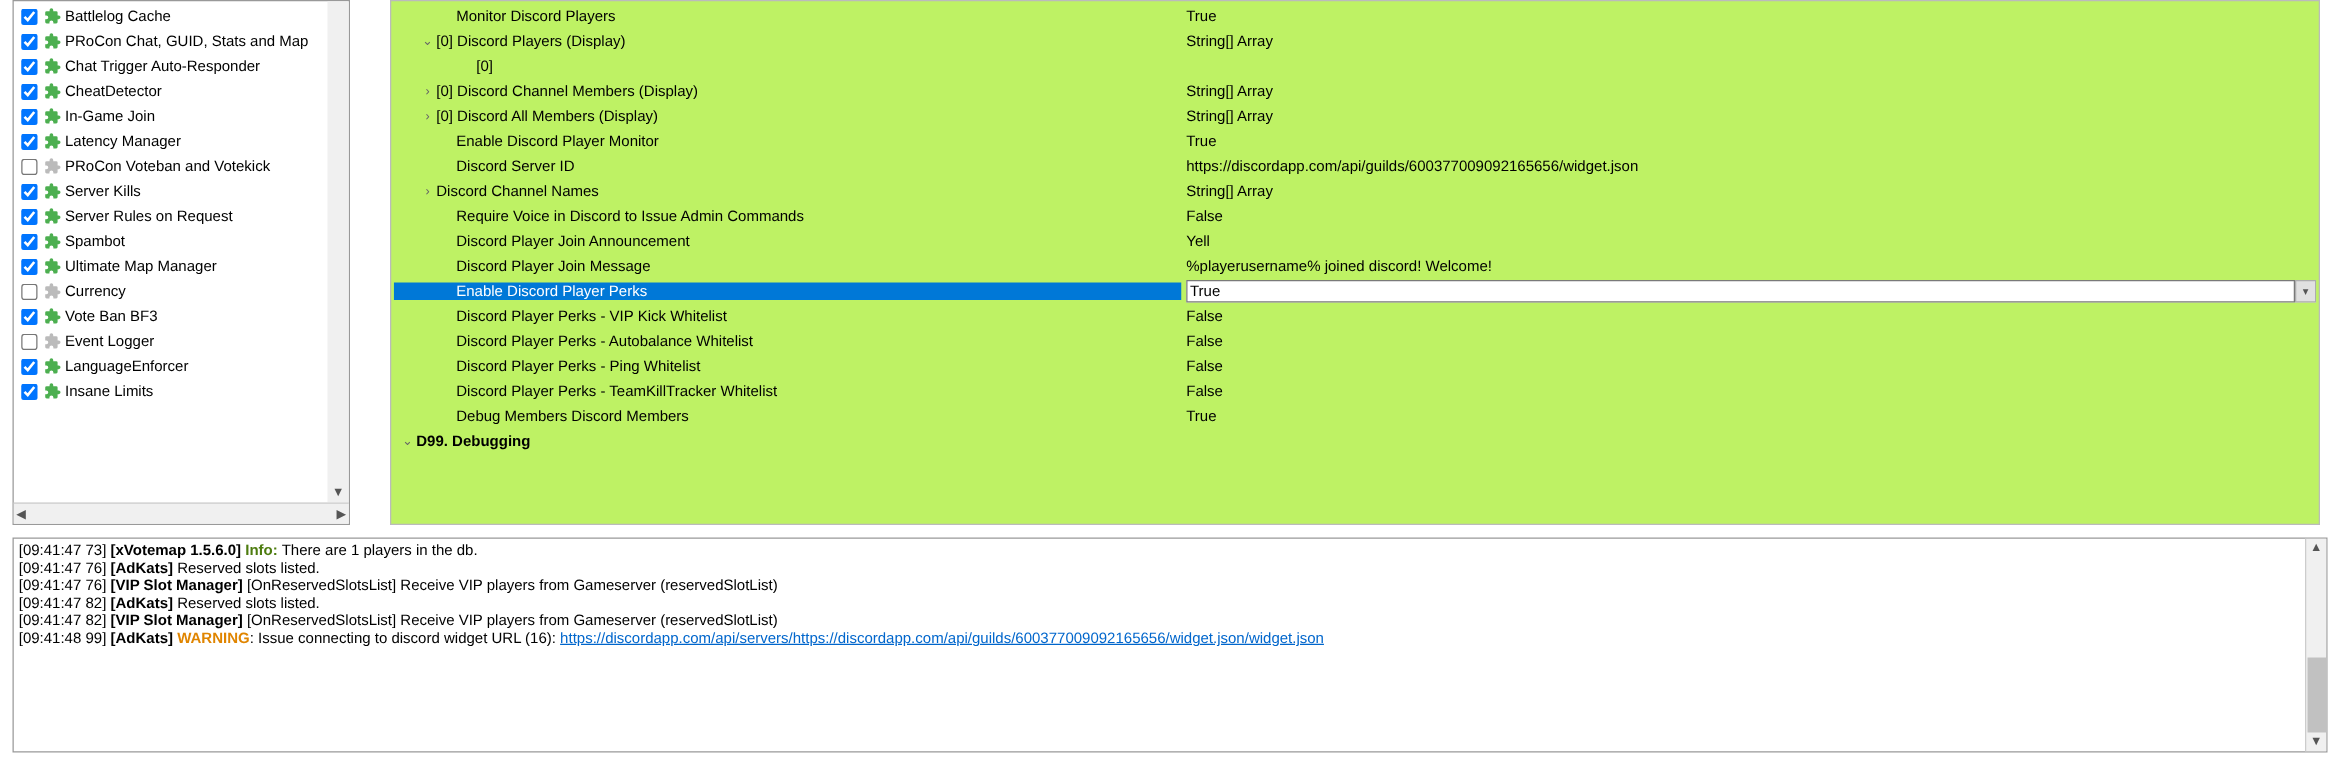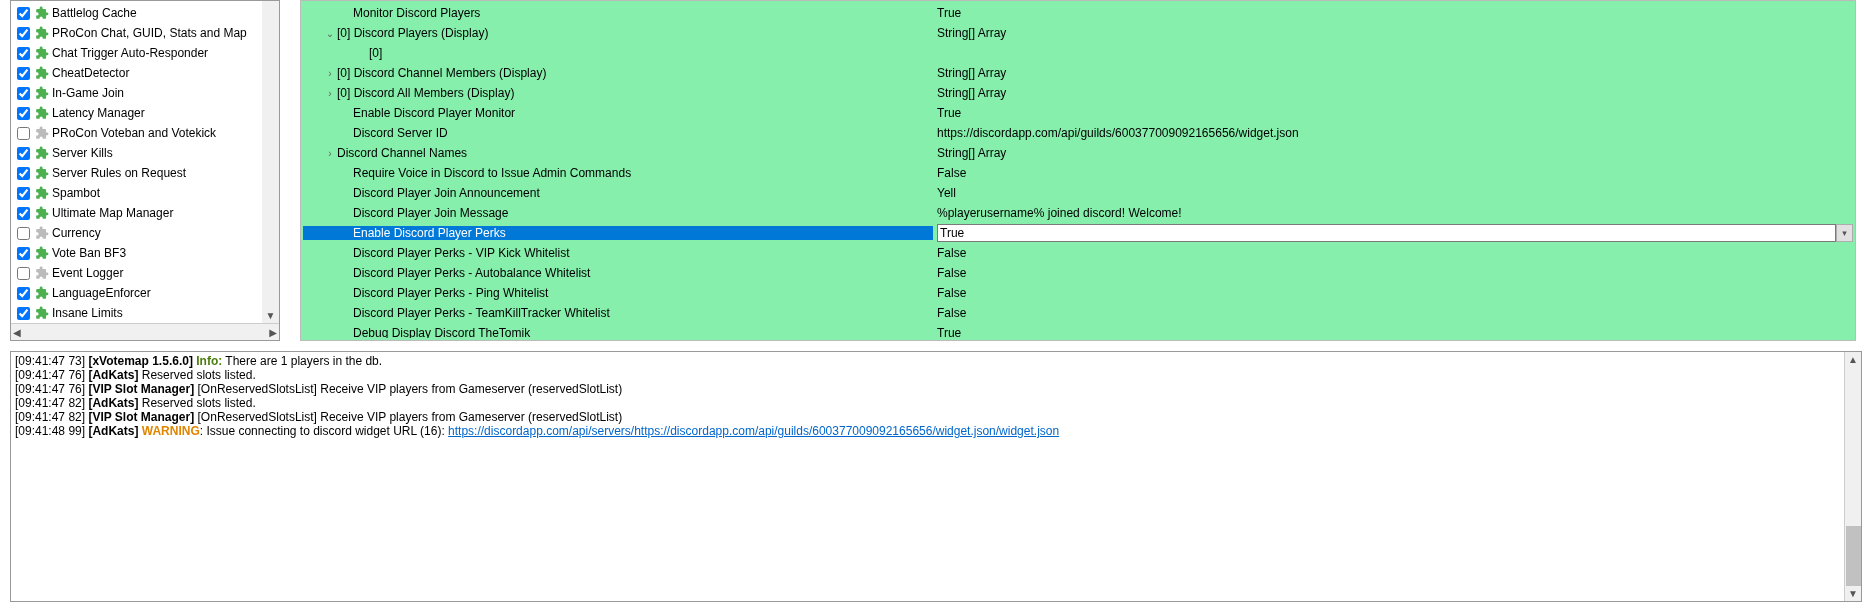--- a/index.html
+++ b/index.html
@@ -8,21 +8,22 @@
   font-size: 12px;
   background: #fff;
   width: 1872px;
   height: 612px;
   overflow: hidden;
   display: flex;
   flex-direction: column;
 }
 .top-area {
   display: flex;
-  height: 341px;
+  height: 420px;
+  gap: 12px;
 }
 .sidebar {
   width: 270px;
   border: 1px solid #999;
   background: #fff;
   display: flex;
   flex-direction: column;
   margin-left: 10px;
 }
 .sidebar-list {
@@ -72,21 +73,21 @@
   justify-content: center;
   padding-bottom: 2px;
 }
 .sidebar-down .arrow { font-size: 10px; color: #555; cursor: pointer;}
 .sidebar-body { display:flex; flex:1; overflow:hidden;}
 .main-panel {
   flex: 1;
   border: 1px solid #bbb;
   margin-left: 20px;
   margin-right: 16px;
-  background: #86efac;
+  background: #bef264;
   overflow: hidden;
   display: flex;
   flex-direction: column;
   padding: 2px;
 }
 .prop-scroll {
   flex: 1;
   overflow-y: auto;
 }
 .prop-row {
@@ -466,21 +467,21 @@
             <span>Discord Player Perks - TeamKillTracker Whitelist</span>
           </div>
           <div class="prop-val">
             <span>False</span>
           </div>
         </div>
         <div class="prop-row">
           <div class="prop-key">
             <span style="display: inline-block; width: 32px;"></span>
             <span class="expander"></span>
-            <span>Debug Display Discord TheTomik</span>
+            <span>Debug Members Discord Members</span>
           </div>
           <div class="prop-val">
             <span>True</span>
           </div>
         </div>
         <div class="prop-row">
           <div class="prop-key">
             <span style="display: inline-block; width: 0px;"></span>
             <span class="expander">⌄</span>
             <span class="bottom-bold">D99. Debugging</span>

